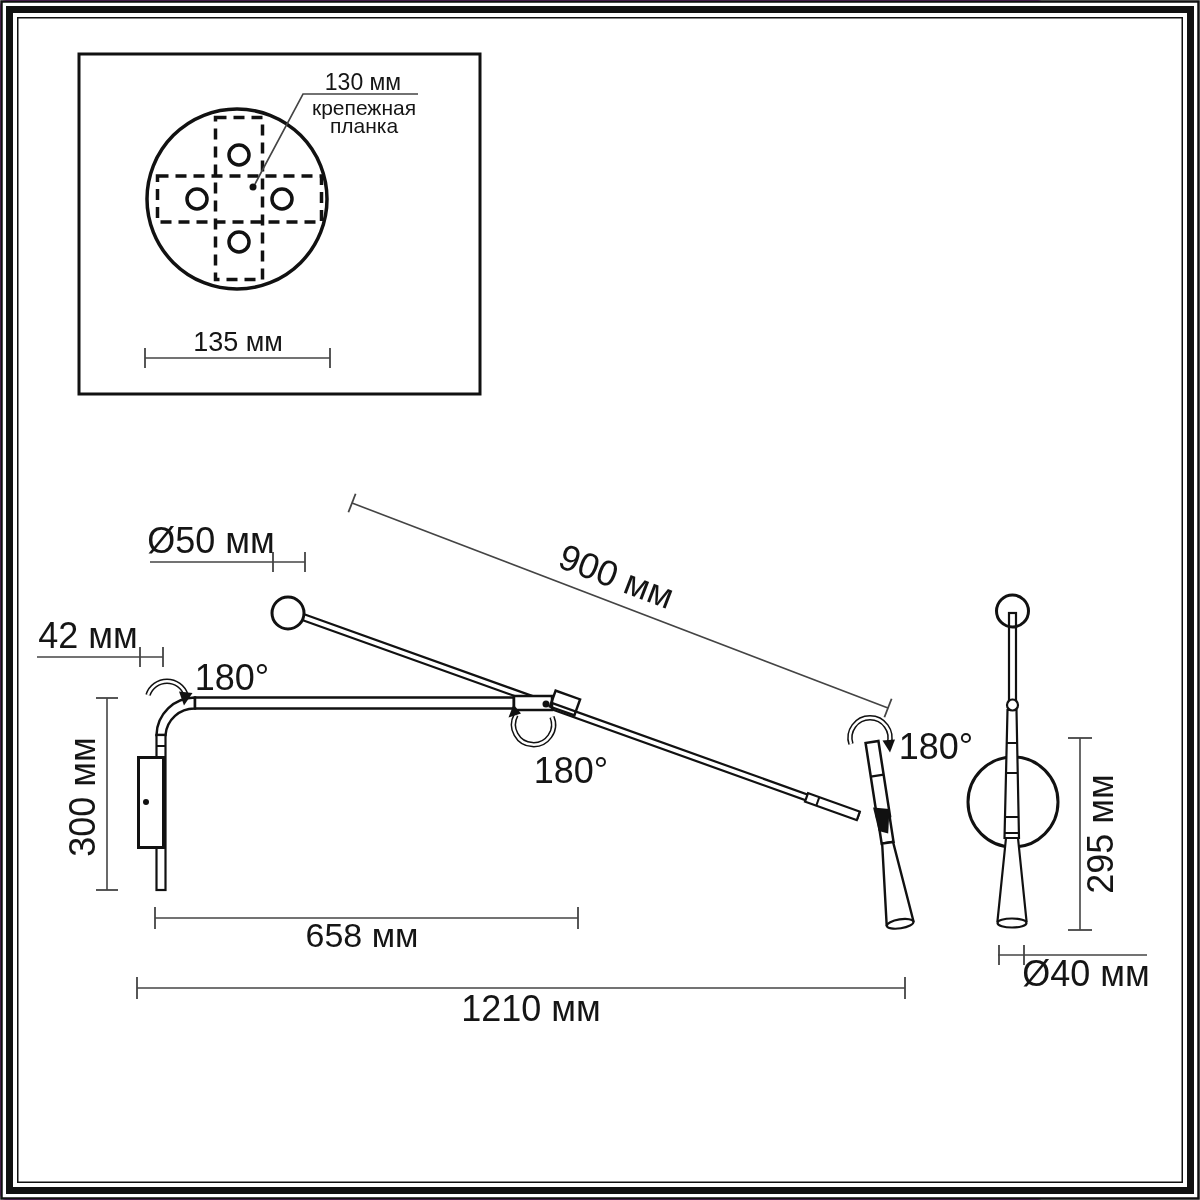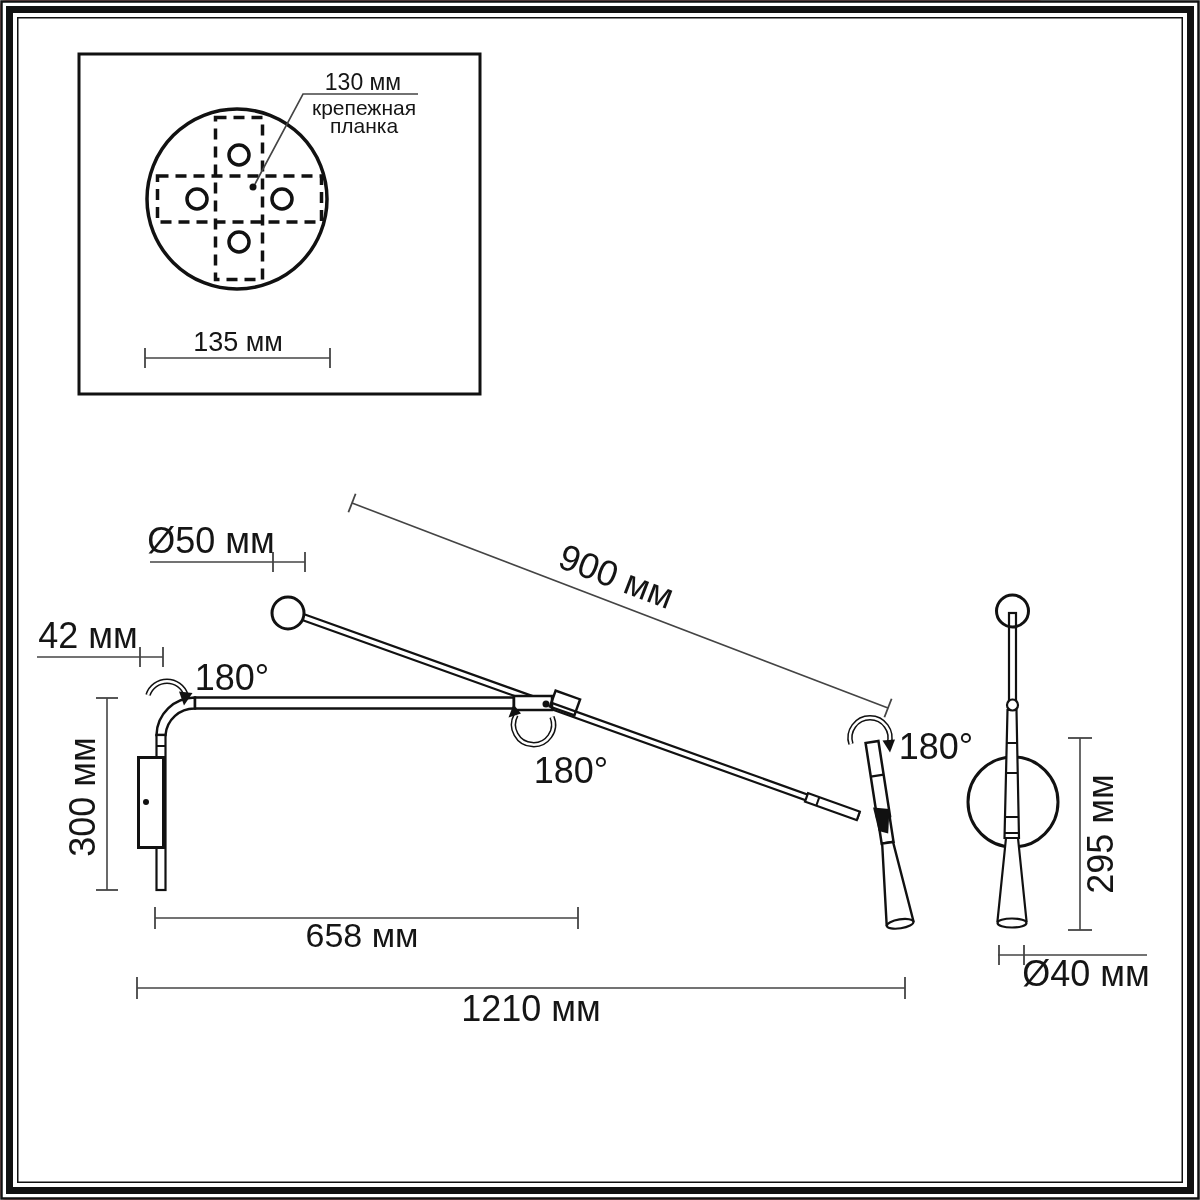--- a/index.html
+++ b/index.html
@@ -1,16 +1,16 @@
 <!DOCTYPE html>
 <html><head>
 <meta charset="utf-8">
 <style>
   html,body{margin:0;padding:0;background:#fff;}
-  .stage{width:1044px;height:1200px;position:relative;background:#fca5a5;border-radius:6px;}
+  .stage{width:1044px;height:1200px;position:relative;background:#d946ef;border-radius:6px;}
   svg{display:block;}
   text{font-family:"Liberation Sans","DejaVu Sans",sans-serif;fill:#151515;}
 </style>
 </head>
 <body>
 
 <div class="stage">
 <svg width="1200" height="1200" viewBox="0 0 1200 1200">
 
   <g>

